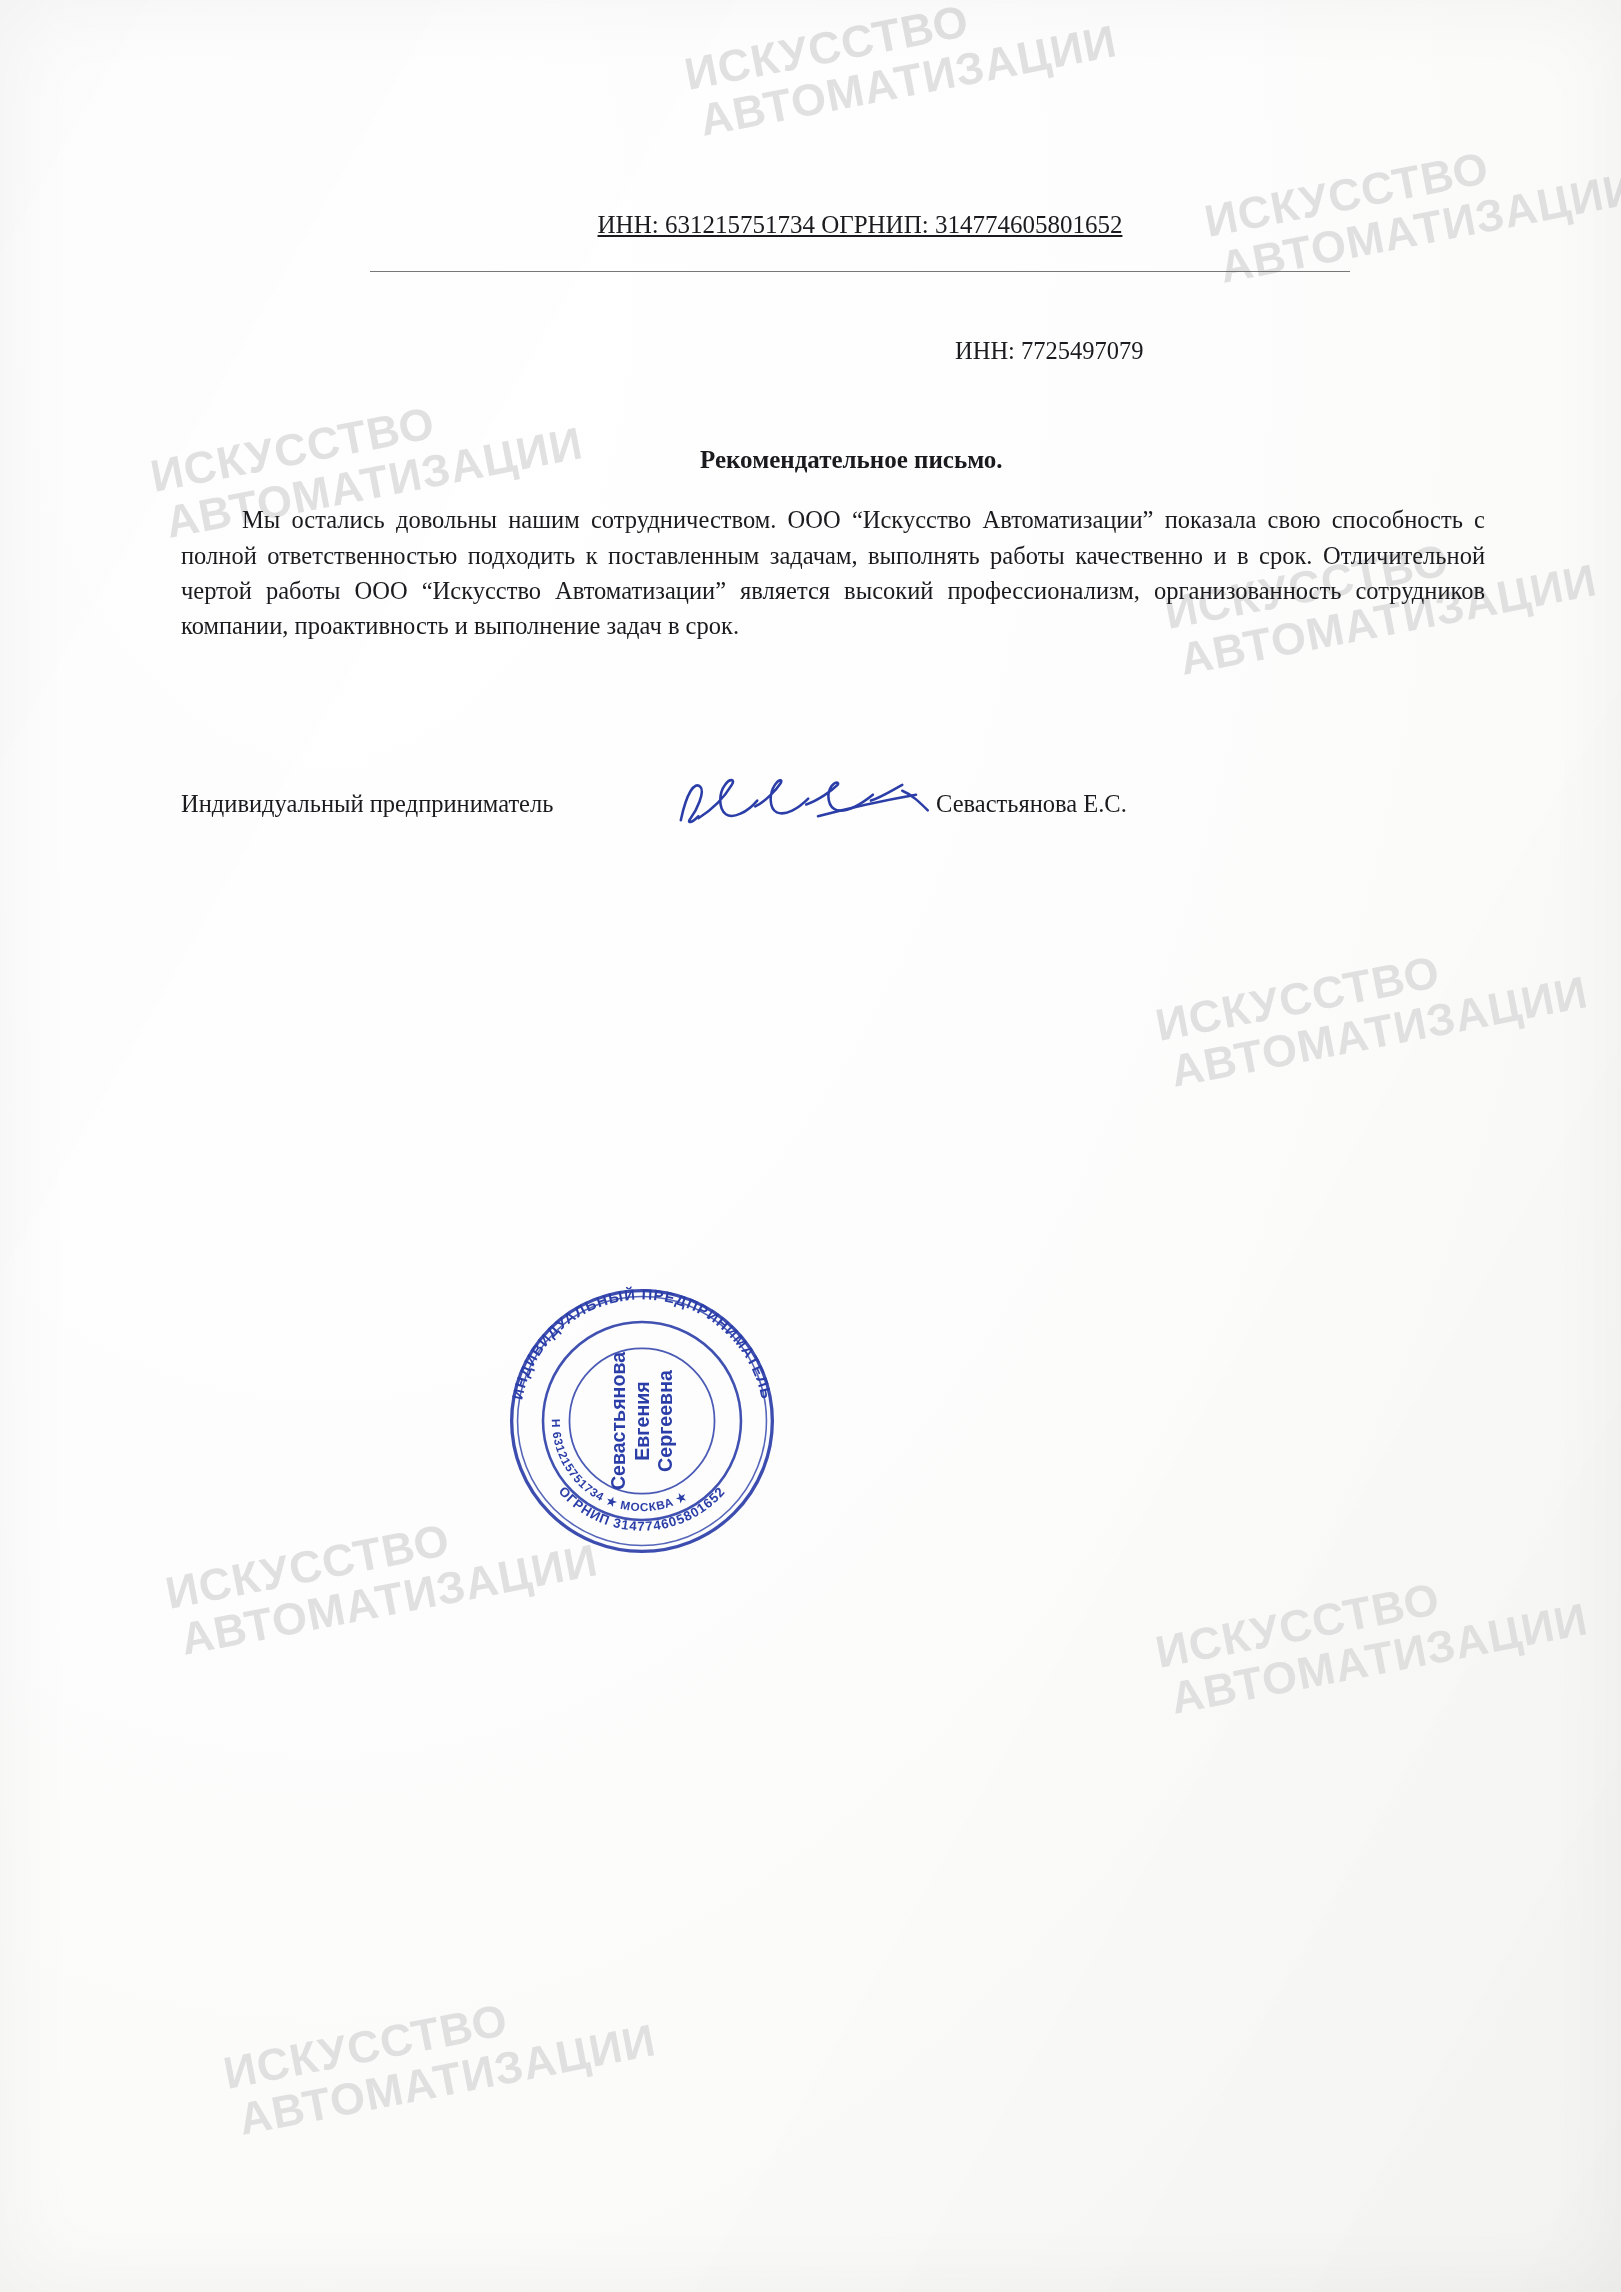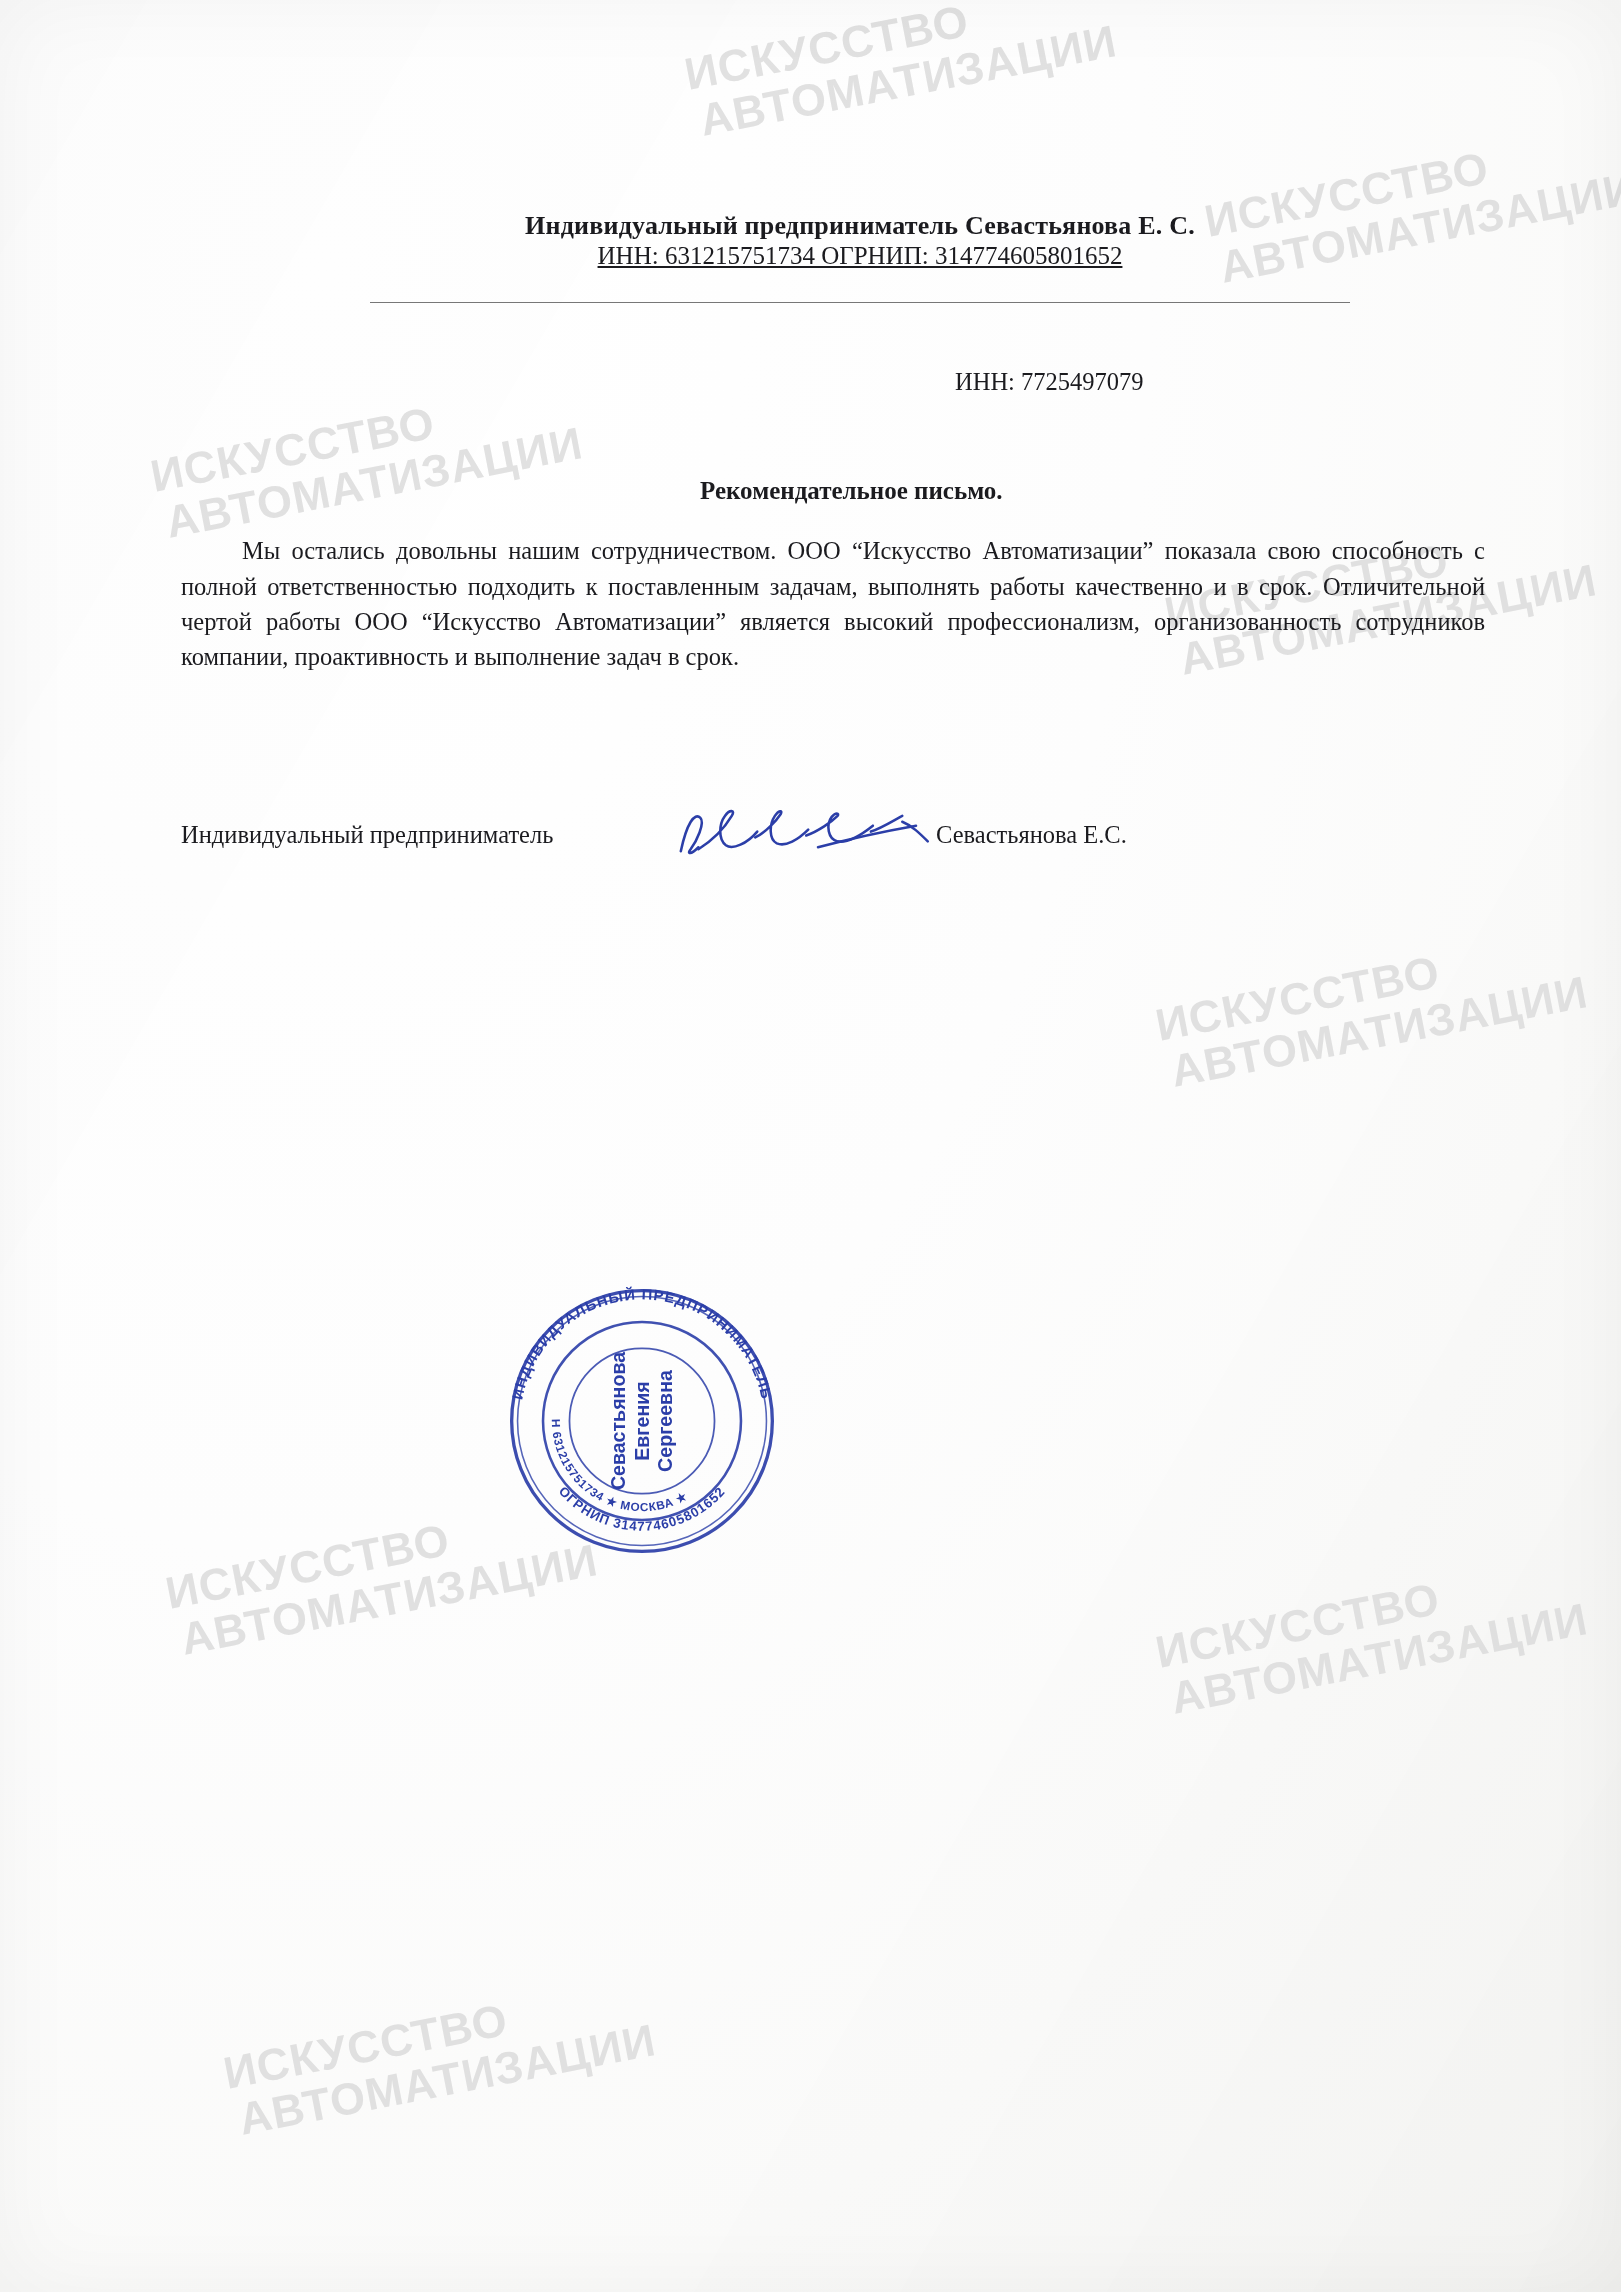--- a/index.html
+++ b/index.html
@@ -182,21 +182,20 @@
     <span class="l2">АВТОМАТИЗАЦИИ</span>
   </div>
   <div class="wm" style="left:225px; top:2009px; font-size:45px;">
     <span class="l1">ИСКУССТВО</span>
     <span class="l2">АВТОМАТИЗАЦИИ</span>
   </div>
 
   <div class="content">
 
     <div class="hdr">
-      <div class="line1">Индивидуальный предприниматель Севастьянова Е. С.</div>
       <div class="line2">ИНН: 631215751734 ОГРНИП: 314774605801652</div>
     </div>
 
     <div class="rule"></div>
 
     <div class="addressee">
       <div>ИНН: 7725497079</div>
     </div>
 
     <div class="letter-title">Рекомендательное письмо.</div>

